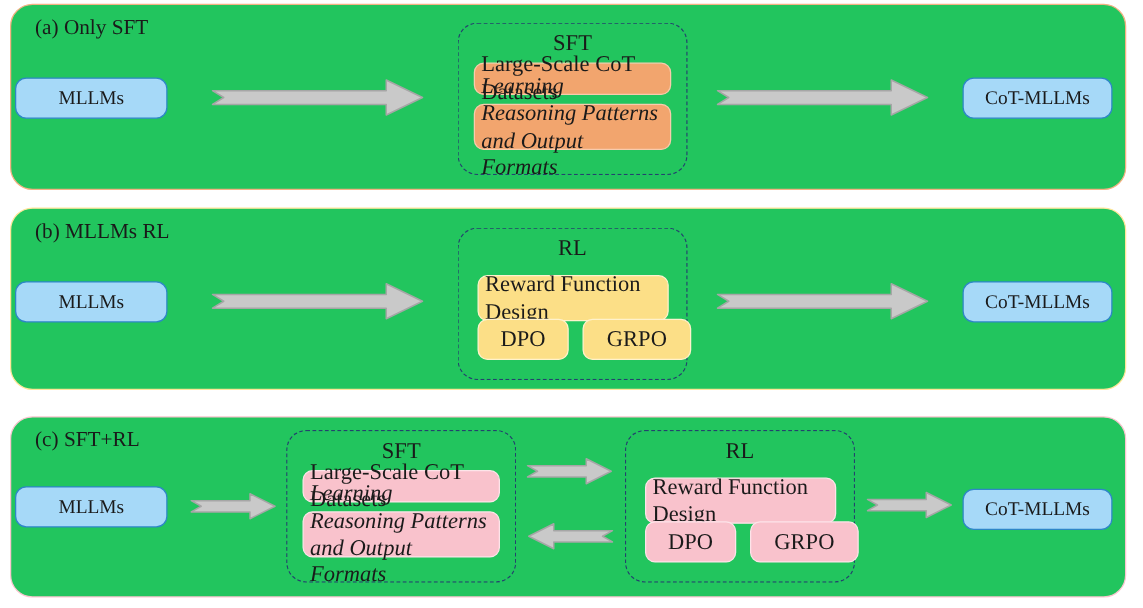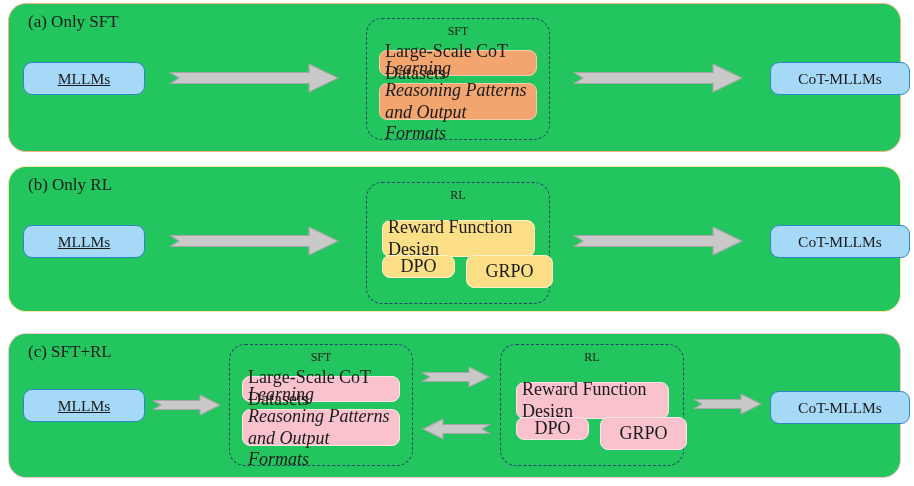--- a/index.html
+++ b/index.html
@@ -17,50 +17,50 @@
   .panel-c { top:333px; height:145px; border-color:var(--panel_c_border); }
 
   .panel-label { position:absolute; left:19px; top:8px; font-size:17px; }
 
   .node {
     position:absolute; box-sizing:border-box; height:33px;
     border:1.6px solid var(--blue_box_border); background:var(--blue_box_fill);
     border-radius:9px; display:flex; align-items:center; justify-content:center;
     font-size:15.5px;
   }
-  .node-in  { left:14px;  width:122px;text-decoration:underline; }
-  .node-out { left:761px; width:140px; }
+  .node-in  { left:3px;  width:122px; }
+  .node-out { left:761px; width:120px; }
   .panel-a .node, .panel-b .node { top:58px; }
   .panel-c .node-in  { top:55px; }
   .panel-c .node-out { top:57px; }
 
   .group {
     position:absolute; width:184px; height:122px; box-sizing:border-box;
     border:1.6px dashed var(--dashed_border); border-radius:16px;
   }
   .panel-a .group { left:357px; top:14px; }
   .panel-b .group { left:357px; top:15px; }
   .panel-c .group-sft { left:220px; top:10px; }
   .panel-c .group-rl  { left:491px; top:10px; }
 
-  .group-title { text-align:center; font-size:12px; margin-top:5px; }
+  .group-title { text-align:center; font-size:18px; margin-top:5px; }
 
   .chip {
     position:absolute; box-sizing:border-box; border-radius:8px;
     display:flex; align-items:center; justify-content:center; text-align:left;
     font-size:18px; line-height:1.22; border:1.5px solid; padding:2px 5px;
   }
   .panel-a .chip { background:var(--orange_chip_fill); border-color:var(--orange_chip_border); }
   .panel-b .chip { background:var(--yellow_chip_fill); border-color:var(--yellow_chip_border); }
   .panel-c .chip { background:var(--pink_chip_fill);  border-color:var(--pink_chip_border); }
 
   .chip-wide1  { left:12px; right:12px; top:31px; height:26px; }
   .chip-wide2  { left:12px; right:12px; top:64px; height:37px;font-style:italic; }
   .chip-reward { left:15px; right:14px; top:37px; height:37px; }
-  .chip-dpo    { left:15px; width:73px; top:72px; height:23px; }
+  .chip-dpo    { left:15px; width:73px; top:72px; height:33px; }
   .chip-grpo   { left:99px; width:87px; top:72px; height:33px; }
 
   .arrow { position:absolute; }
   .arrow polygon {
     fill:var(--arrow_fill); stroke:var(--arrow_stroke);
     stroke-width:1.2; stroke-linejoin:round;
   }
   .panel-a .arrow-in,  .panel-b .arrow-in  { left:160px; top:57px; }
   .panel-a .arrow-out, .panel-b .arrow-out { left:564px; top:57px; }
   .panel-c .arrow-in   { left:143px; top:58px; }
@@ -91,21 +91,21 @@
   <svg class="arrow arrow-out" width="172" height="34" viewBox="0 0 172 34">
     <polygon points="1,11.5 140,11.5 140,3 169,17 140,31 140,22.5 1,22.5 10,17"></polygon>
   </svg>
 
   <div class="node node-out">
     <span>CoT-MLLMs</span>
   </div>
 </div>
 
 <div class="panel panel-b">
-  <div class="panel-label">(b) Only RL</div>
+  <div class="panel-label">(b) MLLMs RL</div>
 
   <div class="node node-in">
     <span>MLLMs</span>
   </div>
 
   <svg class="arrow arrow-in" width="172" height="34" viewBox="0 0 172 34">
     <polygon points="1,11.5 140,11.5 140,3 169,17 140,31 140,22.5 1,22.5 10,17"></polygon>
   </svg>
 
   <div class="group">

